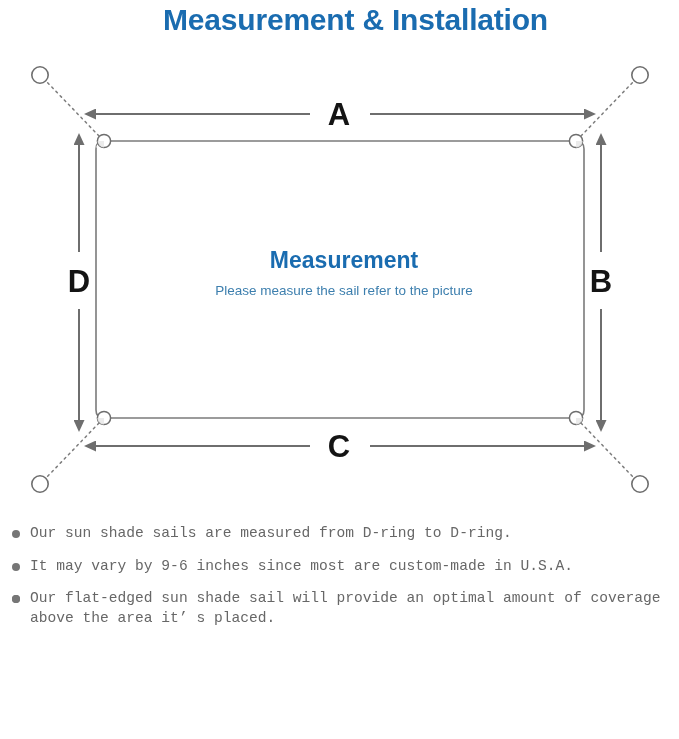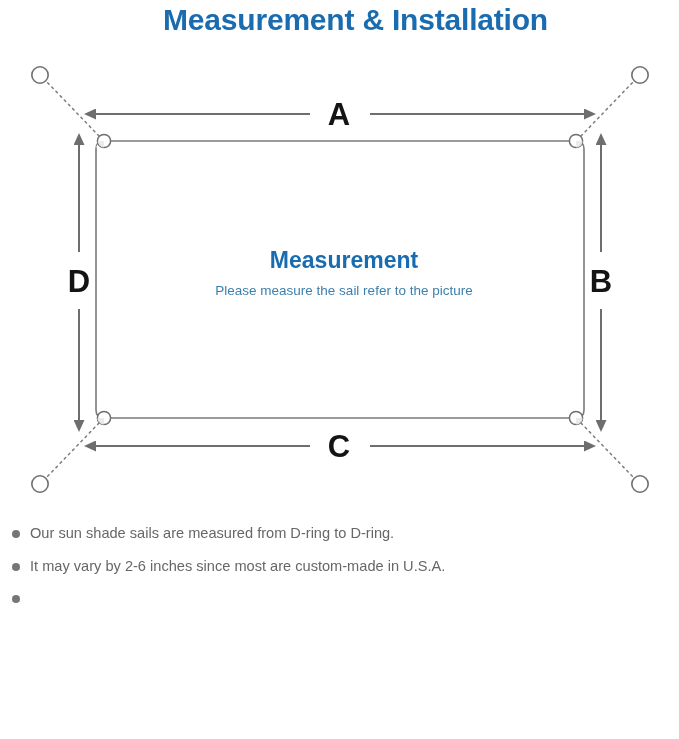--- a/index.html
+++ b/index.html
@@ -72,21 +72,21 @@
     list-style: none;
   }
   .note-item {
     position: relative;
     padding-left: 30px;
     padding-right: 15px;
     margin-bottom: 13px;
     font-size: 14.6px;
     line-height: 19.5px;
     color: #676767;
-    font-family: Liberation Sans, sans-serif;
+    font-family: Liberation Mono, monospace;
   }
   .note-bullet {
     position: absolute;
     left: 12px;
     top: 6px;
     width: 8px;
     height: 8px;
     border-radius: 50%;
     background: #767676;
   }
@@ -176,18 +176,22 @@
   </svg>
 </div>
 
 <ul id="notes-list">
   <li class="note-item">
     <span class="note-bullet"></span>
     <span>Our sun shade sails are measured from D-ring to D-ring.</span>
   </li>
   <li class="note-item">
     <span class="note-bullet"></span>
-    <span>It may vary by 2-6 inches since most are custom-made in U.S.A.</span>
+    <span>It may vary by 9-6 inches since most are custom-made in U.S.A.</span>
   </li>
   <li class="note-item">
     <span class="note-bullet"></span>
   </li>
+  <li class="note-item">
+    <span class="note-bullet"></span>
+    <span>Our flat-edged sun shade sail will provide an optimal amount of coverage above the area it’ s placed.</span>
+  </li>
 </ul>
 
 </body></html>

